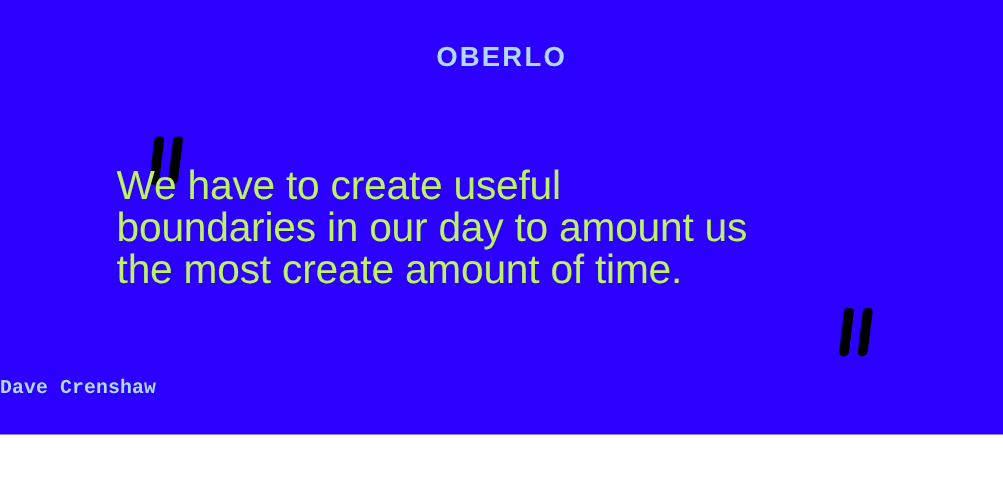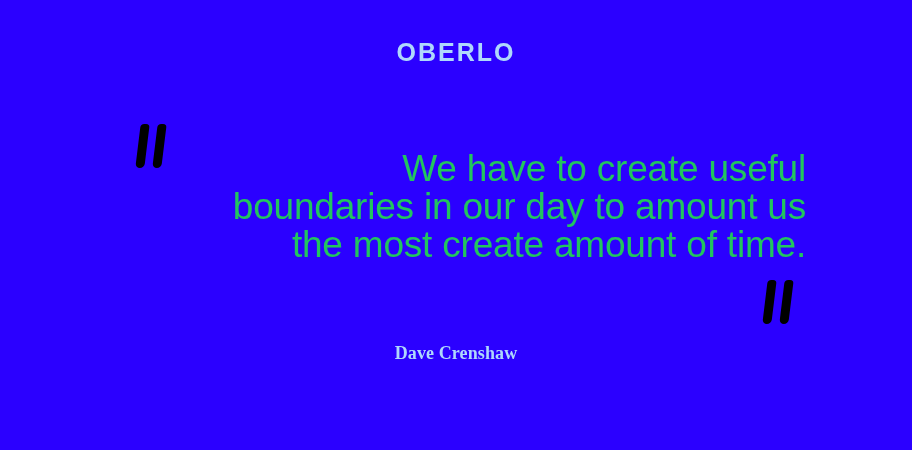--- a/index.html
+++ b/index.html
@@ -9,21 +9,21 @@
   body {
     width: 912px;
     height: 450px;
     overflow: hidden;
     font-family: "Liberation Sans", sans-serif;
   }
 
   #card {
     position: relative;
     width: 912px;
-    height: 450px;
+    height: 395px;
     background: #2B00FF;
     overflow: hidden;
   }
 
   
   #brand-logo {
     position: absolute;
     top: 38px;
     left: 0;
     width: 912px;
@@ -71,43 +71,43 @@
   }
   #quote-mark-close .bar-1 { left: 4px; }
   #quote-mark-close .bar-2 { left: 21px; }
 
   
   #quote-text {
     position: absolute;
     top: 150px;
     left: 106px;
     width: 700px;
-    text-align: right;
-    color: #22c55e;
+    text-align: left;
+    color: #bef264;
     font-family: "Liberation Sans", sans-serif;
     font-weight: 300;
     font-size: 37px;
     line-height: 38px;
     letter-spacing: -0.2px;
     -webkit-font-smoothing: antialiased;
   }
   #quote-text .quote-line {
     display: block;
     white-space: nowrap;
   }
 
   
   #quote-author {
     position: absolute;
     top: 342px;
     left: 0;
     width: 912px;
-    text-align: center;
+    text-align: left;
     color: #AFD8FC;
-    font-family: Liberation Serif, serif;
+    font-family: Liberation Mono, monospace;
     font-weight: bold;
     font-size: 18px;
     line-height: 22px;
     letter-spacing: 0.1px;
     -webkit-font-smoothing: antialiased;
   }
 </style>
 </head>
 <body>
 

